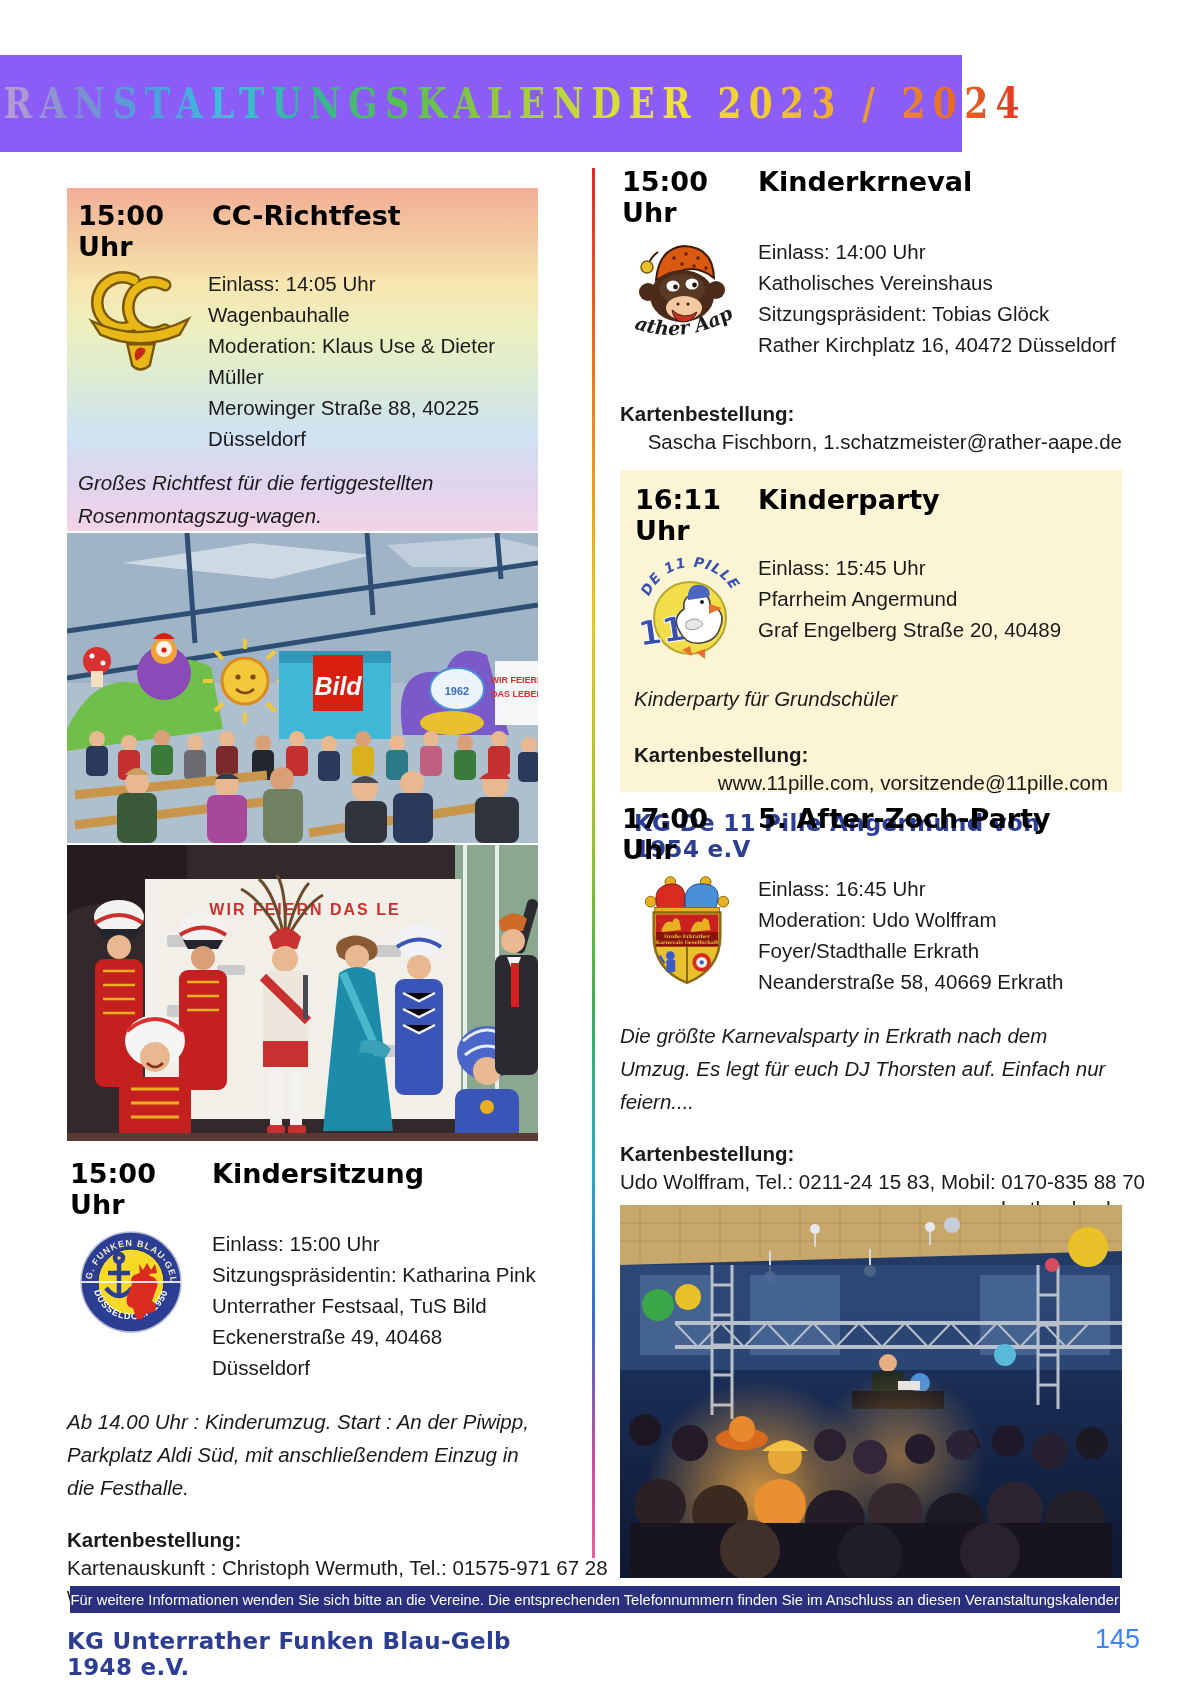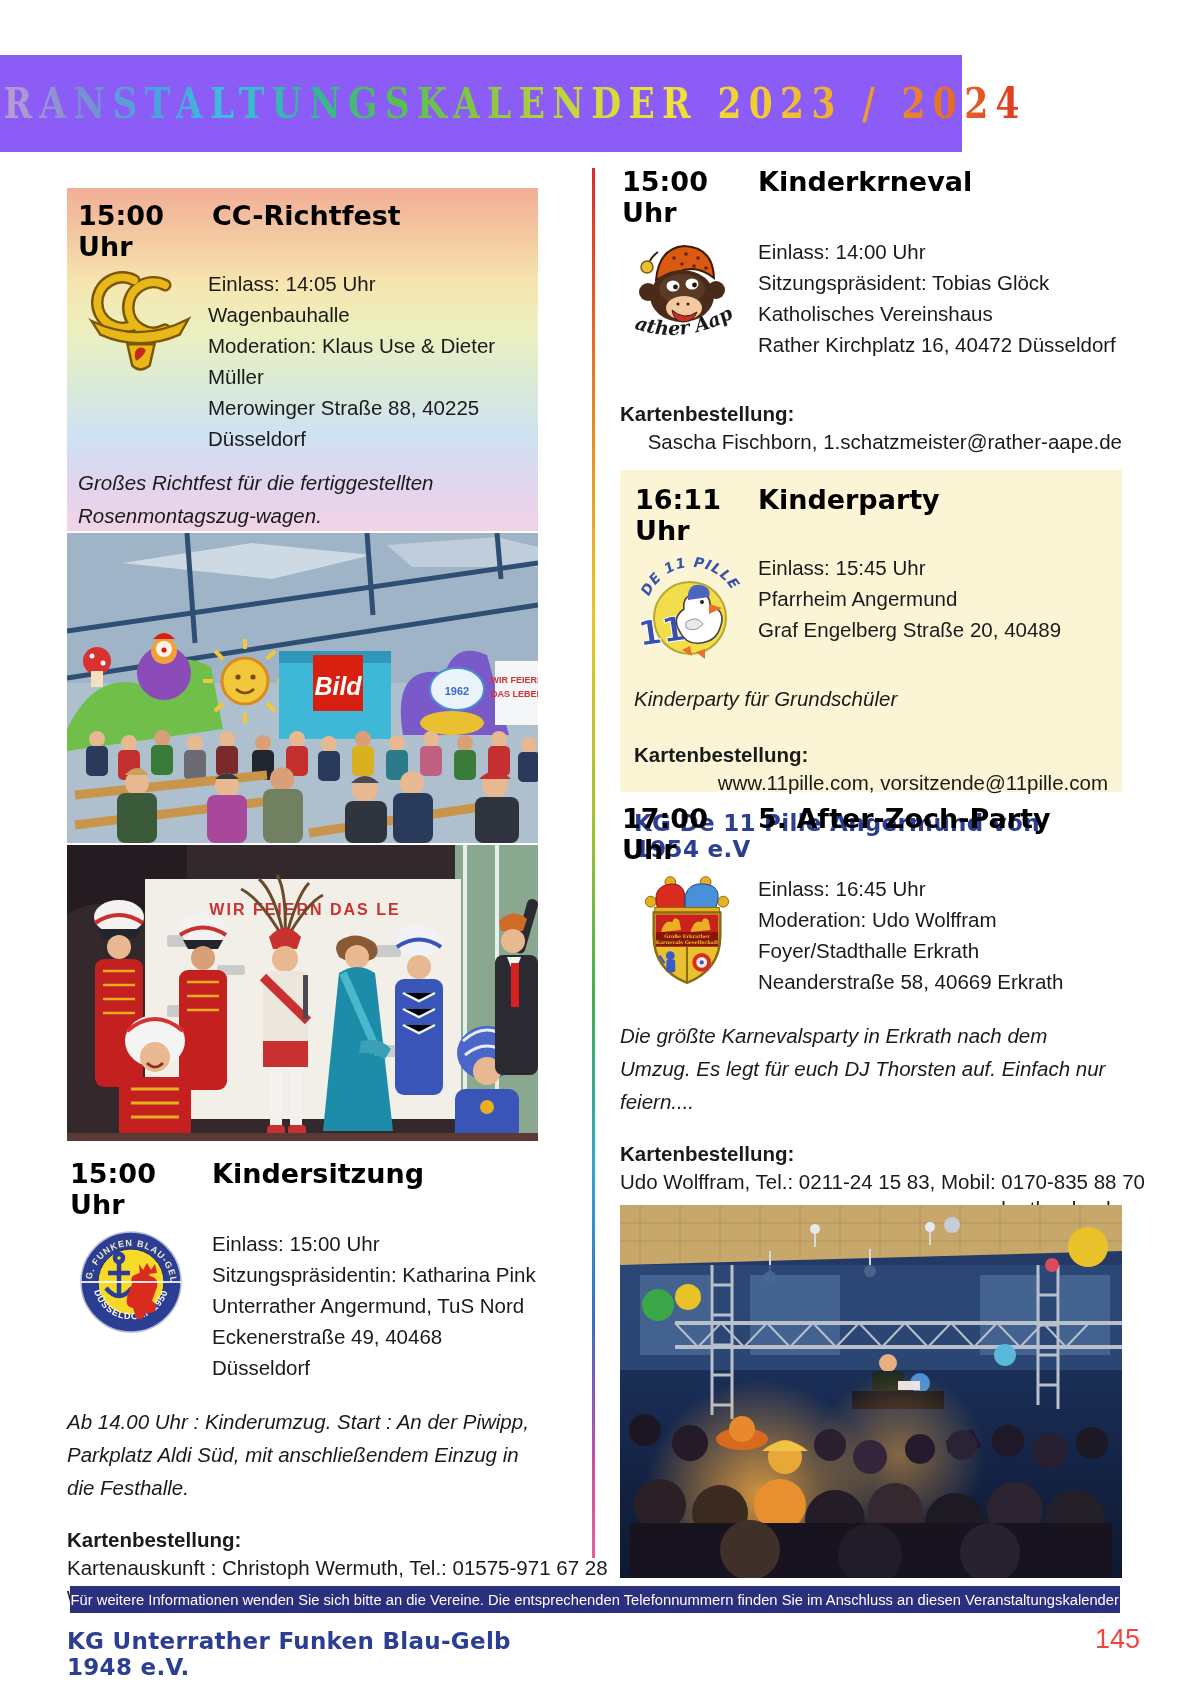--- a/index.html
+++ b/index.html
@@ -11,21 +11,21 @@
               display:flex;align-items:center;justify-content:center;}
   .header-title{font-family:"DejaVu Serif",serif;font-weight:bold;font-size:42px;letter-spacing:9px;
                 white-space:nowrap;transform:scaleX(.82);transform-origin:center;
                 background:linear-gradient(90deg,#EC7FB4 0%,#B49BD4 7%,#7E8FD0 13%,#49A2DC 20%,
                   #3BC0DC 27%,#35B49C 34%,#55BE55 42%,#8EC840 51%,#C8D83C 59%,#EFE238 67%,
                   #F2CE33 75%,#EEA52B 84%,#E87426 92%,#E03222 100%);
                 -webkit-background-clip:text;background-clip:text;color:transparent;}
   .footer-bar{position:absolute;left:70px;top:1586px;width:1050px;height:27px;background:#2A2F7E;
               display:flex;align-items:center;justify-content:center;}
   .footer-bar span{color:#fff;font-size:15.5px;white-space:nowrap;transform:scaleX(.95);}
-  .page-num{position:absolute;top:1624px;right:50px;font-size:27px;color:#ef4444;}
+  .page-num{position:absolute;top:1624px;right:50px;font-size:27px;color:#3b82f6;}
 
   
   .divider{position:absolute;left:592px;top:168px;width:3px;height:1390px;
            background:linear-gradient(180deg,#E02828 0%,#E87A22 15%,#E8C822 32%,#9CC32F 48%,
              #3FAE52 60%,#2FA8C8 72%,#3A6CC8 83%,#C84FA0 93%,#E8609A 100%);}
 
   
   .evt{position:absolute;font-size:20.5px;}
   .evt-title{display:flex;font-weight:bold;font-size:27px;color:#000;font-family:"DejaVu Sans",sans-serif;}
   .evt-row{display:flex;align-items:flex-start;}
@@ -409,21 +409,21 @@
               <path d="M27 58 Q40 74 53 58"></path>
           </g>
           <path d="M60 34 l4 6 4 -7 4 7 4 -6 2 9 -17 2z" fill="#D92B20"></path>
           <path d="M58 44 q10 -6 13 2 q9 2 7 11 l-5 14 q7 4 2 11 l-9 2 q-2 8 -9 4 l-3 -10 q-8 -1 -6 -11 l5 -13 q-3 -8 5 -10z" fill="#D92B20"></path>
           <rect x="2" y="51" width="100" height="2" fill="#ffffff" opacity=".85"></rect>
         </svg>
       </div>
       <div class="details">
         <div>Einlass: 15:00 Uhr</div>
         <div>Sitzungspräsidentin: Katharina Pink</div>
-        <div>Unterrather Angermund, TuS Nord</div>
+        <div>Unterrather Festsaal, TuS Bild</div>
         <div>Eckenerstraße 49, 40468 Düsseldorf</div>
       </div>
     </div>
     <div class="note" style="margin-top:22px;">Ab 14.00 Uhr : Kinderumzug. Start : An der Piwipp, Parkplatz Aldi Süd, mit anschließendem Einzug in die Festhalle.</div>
     <div class="bold-label" style="margin-top:22px;">Kartenbestellung:</div>
     <div class="contact">Kartenauskunft : Christoph Wermuth, Tel.: 01575-971 67 28</div>
     <div class="contact">www.unterrather-funken.de, christoph.wth@online.de</div>
     <div class="club" style="margin-top:20px;">KG Unterrather Funken Blau-Gelb 1948 e.V.</div>
   </div>
 
@@ -461,22 +461,22 @@
           <defs>
               <path id="aapeArc" d="M2 92 Q56 114 110 82" fill="none"></path>
             </defs>
           <text font-family="DejaVu Serif, serif" font-style="italic" font-weight="bold" font-size="19" fill="#1a1a1a">
             <textPath href="#aapeArc" startOffset="50%" text-anchor="middle">Rather Aape</textPath>
           </text>
         </svg>
       </div>
       <div class="details">
         <div>Einlass: 14:00 Uhr</div>
+        <div>Katholisches Vereinshaus</div>
         <div>Sitzungspräsident: Tobias Glöck</div>
-        <div>Katholisches Vereinshaus</div>
         <div>Rather Kirchplatz 16, 40472 Düsseldorf</div>
       </div>
     </div>
     <div class="bold-label" style="margin-top:40px;">Kartenbestellung:</div>
     <div class="contact">Sascha Fischborn, 1.schatzmeister@rather-aape.de</div>
     <div class="club" style="margin-top:18px;">RKG Rather Aape</div>
   </div>
 
   <div class="evt" id="pille-box">
     <div class="evt-title">

